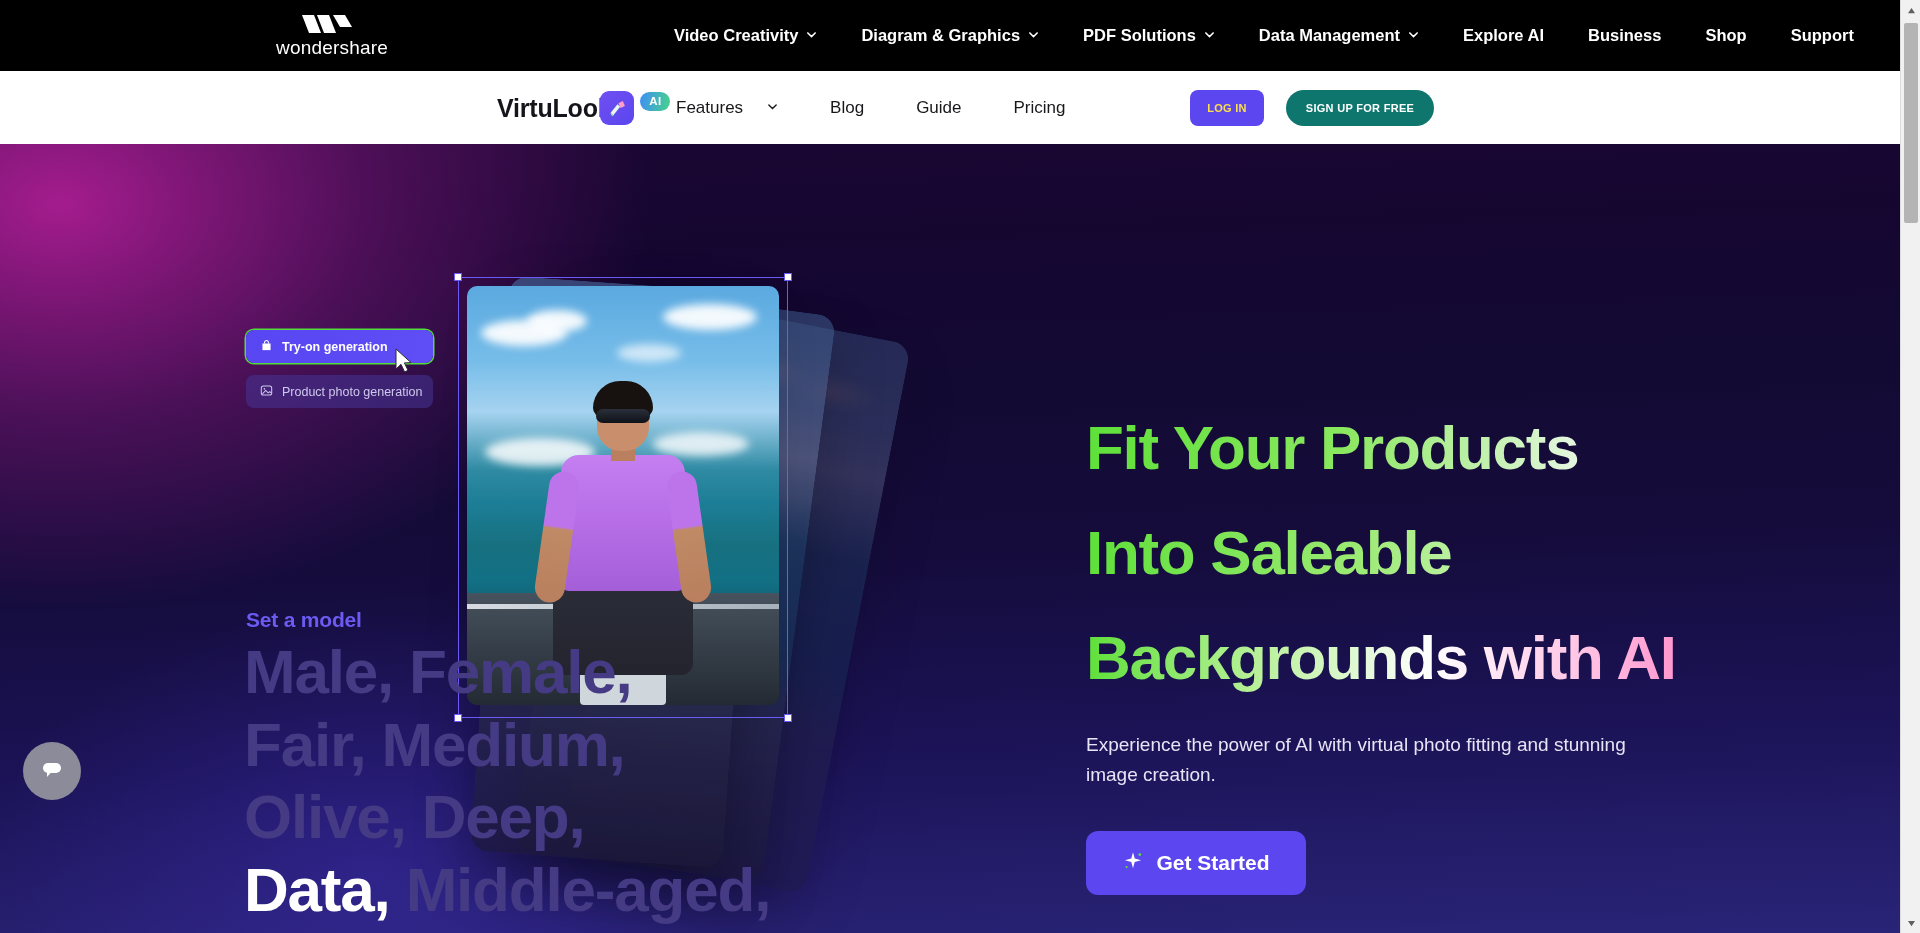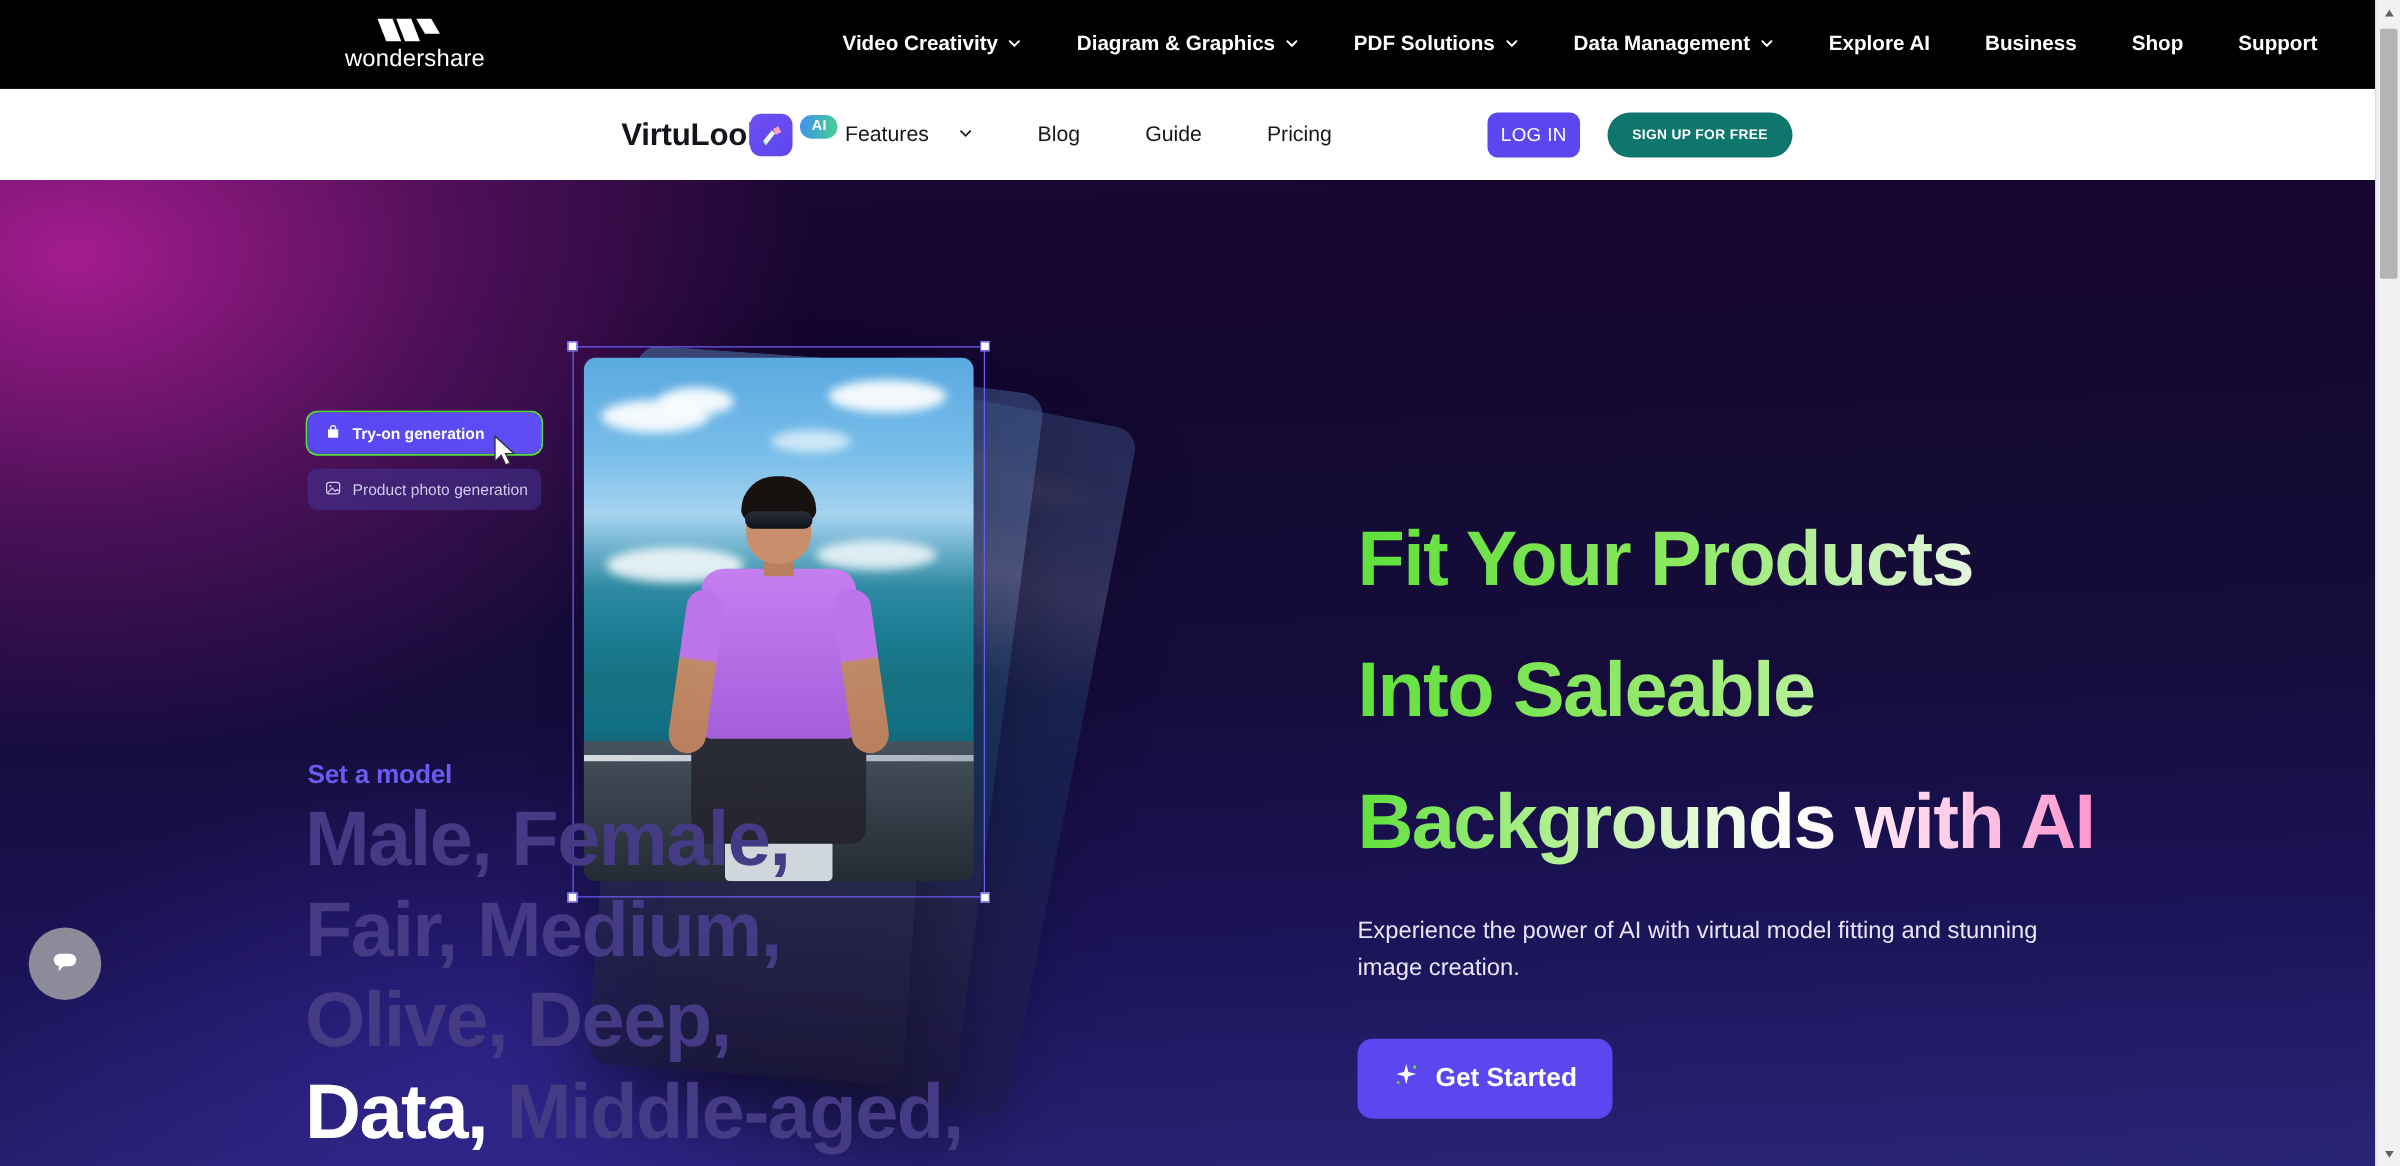--- a/index.html
+++ b/index.html
@@ -68,21 +68,21 @@
     display:flex; align-items:center;
   }
   .vl-item{
     color:#18181b; font-size:17px; font-weight:400;
     padding:0 26px; height:73px; display:flex; align-items:center; gap:24px;
     cursor:pointer; white-space:nowrap;
   }
   .vl-actions{ position:absolute; right:466px; top:19px; display:flex; gap:22px; }
   .btn-login{
     width:74px; height:36px; border-radius:8px; background:#5b46ef;
-    color:#ffffff; font-size:15px; font-weight:400; letter-spacing:.3px;
+    color:#fde047; font-size:11px; font-weight:700; letter-spacing:.3px;
     display:flex; align-items:center; justify-content:center; cursor:pointer; border:none;
   }
   .btn-signup{
     width:148px; height:36px; border-radius:18px; background:#0f766e;
     color:#fff; font-size:11px; font-weight:700; letter-spacing:.3px;
     display:flex; align-items:center; justify-content:center; cursor:pointer; border:none;
   }
 
   
   .hero{
@@ -235,21 +235,21 @@
        -webkit-background-clip:text; background-clip:text; color:transparent; }
   .g2{ background:linear-gradient(90deg,#5fe03a 0%, #9bea72 42%, #f2fbef 85%, #ffffff 100%);
        -webkit-background-clip:text; background-clip:text; color:transparent; }
   .g3{ background:linear-gradient(90deg,#5fe03a 0%, #b6f096 26%, #ffffff 54%, #ffc3e4 78%, #ff7ec4 100%);
        -webkit-background-clip:text; background-clip:text; color:transparent; }
   .sub{
     margin-top:36px; color:#e7e4f5; font-size:19px; line-height:1.55;
     max-width:555px; font-weight:400;
   }
   .cta{
-    margin-top:42px; width:204px; height:64px; border-radius:12px;
+    margin-top:42px; width:220px; height:64px; border-radius:12px;
     background:#5b46ef; color:#fff; border:none; cursor:pointer;
     display:flex; align-items:center; justify-content:center; gap:12px;
     font-size:21px; font-weight:700;
   }
 
   
   .chat{
     position:absolute; left:23px; top:742px; width:58px; height:58px;
     border-radius:50%; background:#8b8b99;
     display:flex; align-items:center; justify-content:center;
@@ -456,21 +456,21 @@
     <div class="wl-line"><span class="hl"><span>Data,</span><span class="hl-under"></span></span><span> Middle-aged,</span></div>
     <div class="wl-line">Elder, Child</div>
   </div>
 
   <div class="copy">
     <div class="headline">
       <div class="hl-line g1">Fit Your Products</div>
       <div class="hl-line g2">Into Saleable</div>
       <div class="hl-line g3">Backgrounds with AI</div>
     </div>
-    <div class="sub">Experience the power of AI with virtual model fitting and stunning image creation.</div>
+    <div class="sub">Experience the power of AI with virtual photo fitting and stunning image creation.</div>
     <button class="cta">
       <span>
         <svg viewBox="0 0 24 24" width="22" height="22">
           <path d="M12 2.5 L13.9 9.3 L20.8 11.2 L13.9 13.1 L12 20 L10.1 13.1 L3.2 11.2 L10.1 9.3 Z" fill="#fff"></path>
           <circle cx="19.4" cy="5" r="1.5" fill="#5fe03a"></circle>
           <circle cx="5" cy="18.6" r="1.2" fill="#5fe03a"></circle>
         </svg>
       </span>
       <span>Get Started</span>
     </button>

